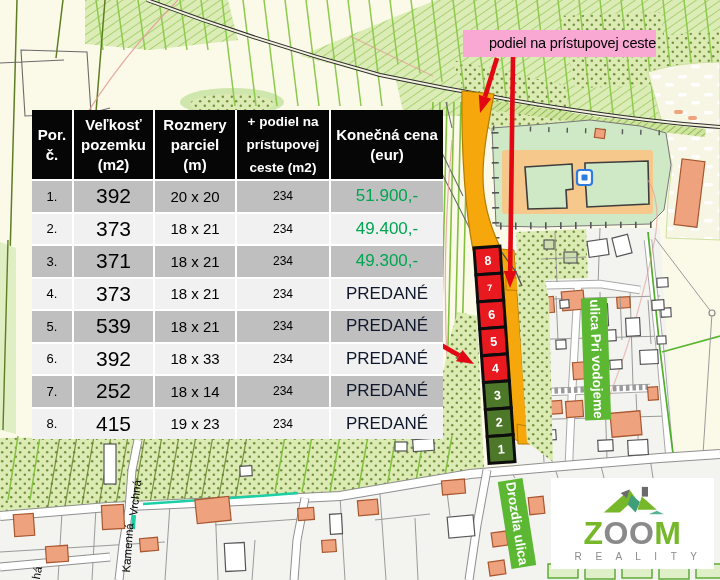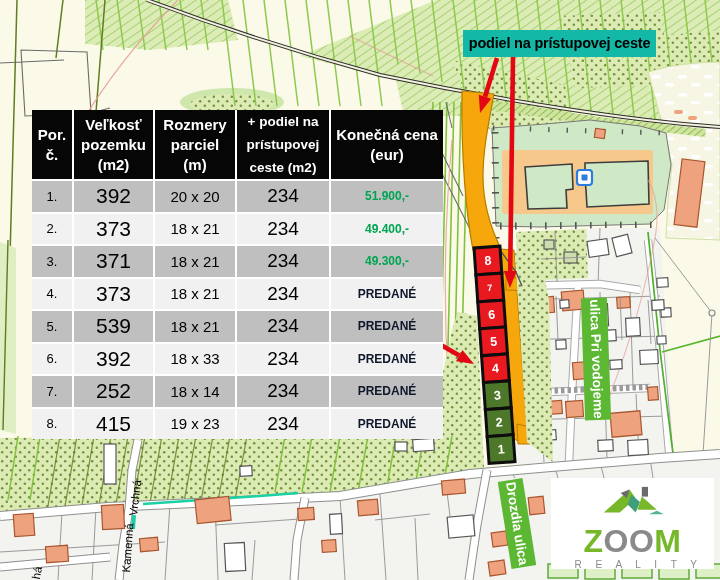--- a/index.html
+++ b/index.html
@@ -8,31 +8,31 @@
 #tbl{position:absolute;left:32px;top:110px;border-collapse:collapse;table-layout:fixed;width:411px}
 #tbl td,#tbl th{border:2px solid #fff;text-align:center;vertical-align:middle;padding:0}
 #tbl tr>*:first-child{border-left:none}
 #tbl tr>*:last-child{border-right:none}
 #tbl thead th{background:#060606;color:#fff;font-size:15px;font-weight:bold;line-height:20px;height:66px;border-top:none}
 #tbl tbody td{height:30.5px}
 #tbl tbody tr:last-child td{border-bottom:none}
 .c1{font-size:13px}
 .c2{font-size:21px}
 .c3{font-size:15px}
-.c4{font-size:19px}
-.c5{font-size:12px;font-weight:bold}
+.c4{font-size:12px}
+.c5{font-size:17px;font-weight:normal}
 .g{color:#00a551}
 .r{color:#0f172a}
-#glabel{position:absolute;left:463px;top:30px;width:193px;height:27px;background:#14b8a6;
- color:#000;font-weight:bold;font-size:14.5px;text-align:center;line-height:27px;letter-spacing:-0.2px}
+#glabel{position:absolute;left:463px;top:30px;width:193px;height:27px;background:#f9a8d4;
+ color:#000;font-weight:normal;font-size:14.5px;text-align:right;line-height:27px;letter-spacing:-0.2px}
 .slabel{position:absolute;background:#5cb832;color:#fff;font-weight:bold;text-align:center;}
 #lab1{left:535px;top:346px;width:122px;height:26px;font-size:13.5px;line-height:26px;transform:rotate(88deg)}
 #lab2{left:473px;top:511px;width:88px;height:25px;font-size:13.5px;line-height:25px;transform:rotate(81deg)}
 #logo{position:absolute;left:551px;top:478px;width:163px;height:91px;background:#fff;text-align:center}
-#zoomtxt{font-weight:bold;font-size:32px;letter-spacing:0.5px;line-height:0.85;margin-top:8px}
+#zoomtxt{font-weight:bold;font-size:32px;letter-spacing:0.5px;line-height:0.85;margin-top:0px}
 #zoomtxt .gn{color:#76b82a} #zoomtxt .gy{color:#8a8a8a}
 #realty{font-size:10px;color:#8a8a8a;letter-spacing:5.5px;margin-top:4px;padding-left:12px}
 .stname{position:absolute;color:#000;font-size:11.5px;white-space:nowrap}
 </style></head>
 <body>
 <svg id="map" width="720" height="580" viewBox="0 0 720 580" font-family="Liberation Sans, sans-serif">
 <defs>
 <pattern id="dots" width="9" height="9" patternUnits="userSpaceOnUse">
  <rect width="9" height="9" fill="#dcebb3"></rect>
  <circle cx="2.2" cy="2.2" r="1.25" fill="#74923f"></circle>

